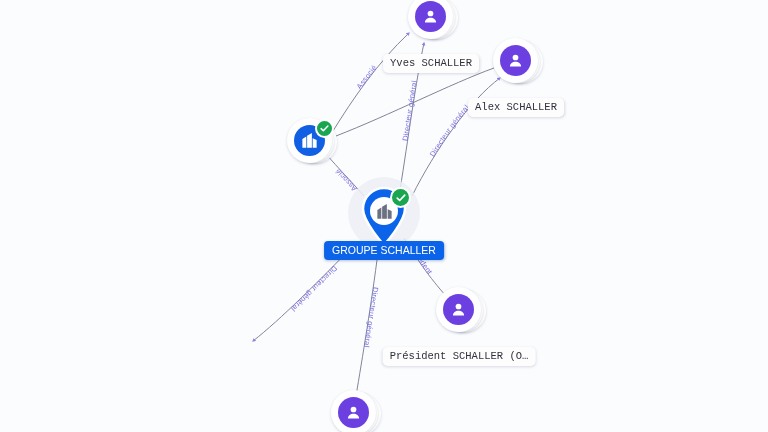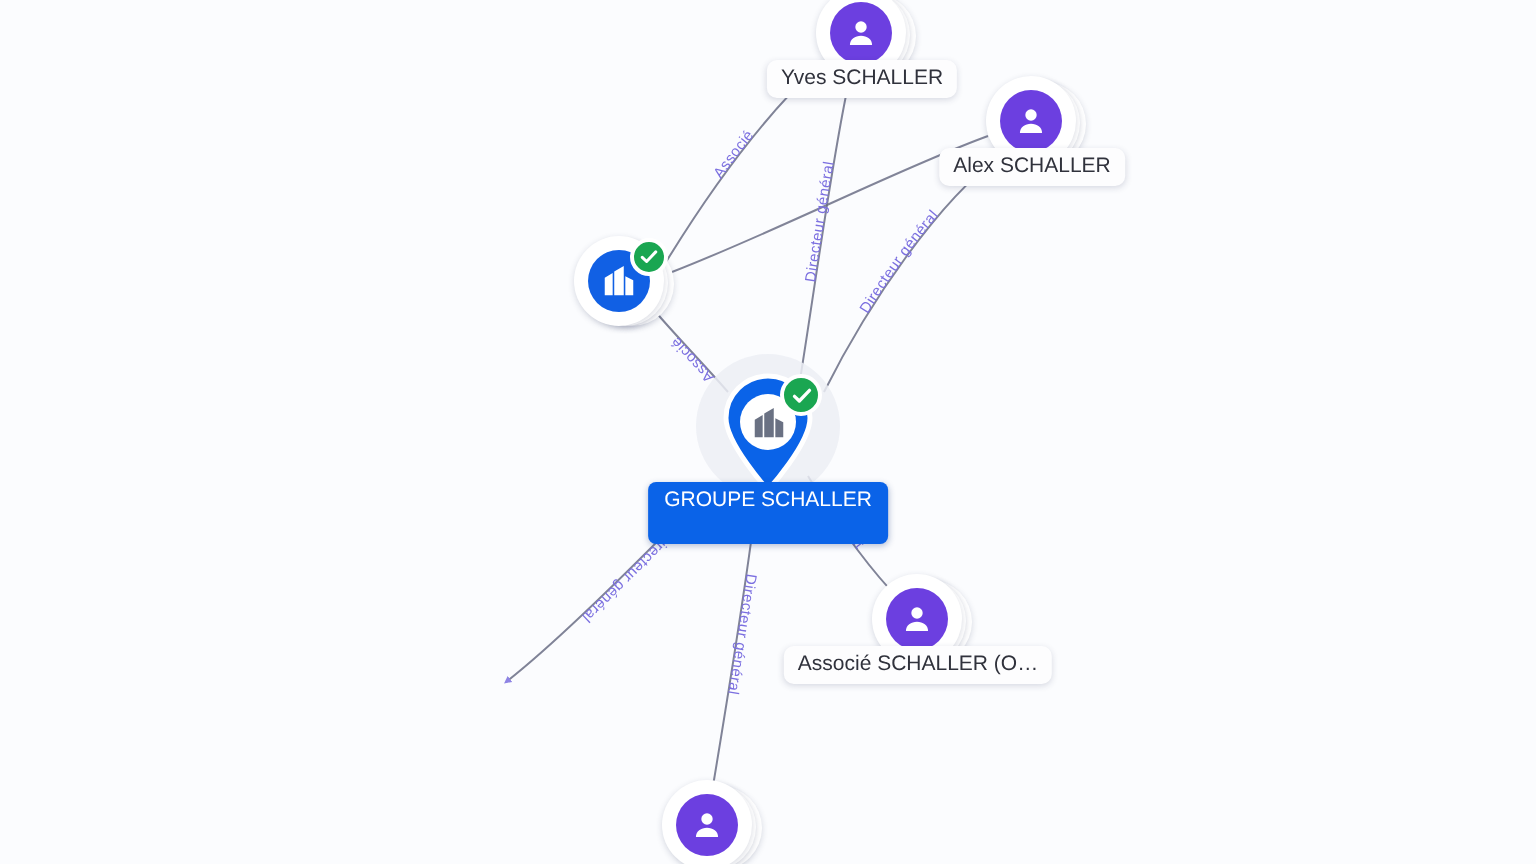--- a/index.html
+++ b/index.html
@@ -84,30 +84,30 @@
     align-items: center;
     justify-content: center;
     z-index: 5;
   }
   .badge svg { display: block; }
 
   .node-label {
     position: absolute;
     left: 50%;
     transform: translateX(-50%);
-    top: 36px;
+    top: 60px;
     white-space: nowrap;
     background: #fdfdfe;
     color: #2f3murky;
     color: #30323c;
     font-size: 10.5px;
     padding: 3px 7px 4px 7px;
     border-radius: 5px;
     box-shadow: 0 1px 3px rgba(40,50,90,0.17);
-    font-family: Liberation Sans, sans-serif;
+    font-family: Liberation Mono, monospace;
     text-align: right;
   }
 
   
   .pin-node {
     position: absolute;
     transform: translate(-50%, -50%);
   }
   .pin-halo {
     position: absolute;
@@ -156,21 +156,21 @@
   }
   .pin-label {
     position: absolute;
     left: 50%;
     transform: translateX(-50%);
     top: 56px;
     white-space: nowrap;
     background: #0a63e8;
     color: #ffffff;
     font-size: 10.5px;
-    padding: 3px 8px 16px 8px;
+    padding: 3px 8px 4px 8px;
     border-radius: 4px;
     box-shadow: 0 1px 3px rgba(20,50,120,0.3);
     font-family: "Liberation Sans", sans-serif;
   }
 </style>
 </head>
 <body>
 
 <div id="canvas">
 
@@ -274,21 +274,21 @@
       <div class="card c3"></div>
       <div class="card c2"></div>
       <div class="card c1"></div>
       <div class="avatar person">
         <svg width="19" height="19" viewBox="0 0 24 24">
           <circle cx="12" cy="8.2" r="3.6" fill="#ffffff"></circle>
           <path d="M5 19.5c0-3.6 3.2-5.8 7-5.8s7 2.2 7 5.8z" fill="#ffffff"></path>
         </svg>
       </div>
     </div>
-    <div class="node-label">Associé SCHALLER (O…</div>
+    <div class="node-label">Président SCHALLER (O…</div>
   </div>
 
 
   <div class="node" style="left:354px; top:413px;">
     <div class="stack">
       <div class="card c3"></div>
       <div class="card c2"></div>
       <div class="card c1"></div>
       <div class="avatar person">
         <svg width="19" height="19" viewBox="0 0 24 24">

